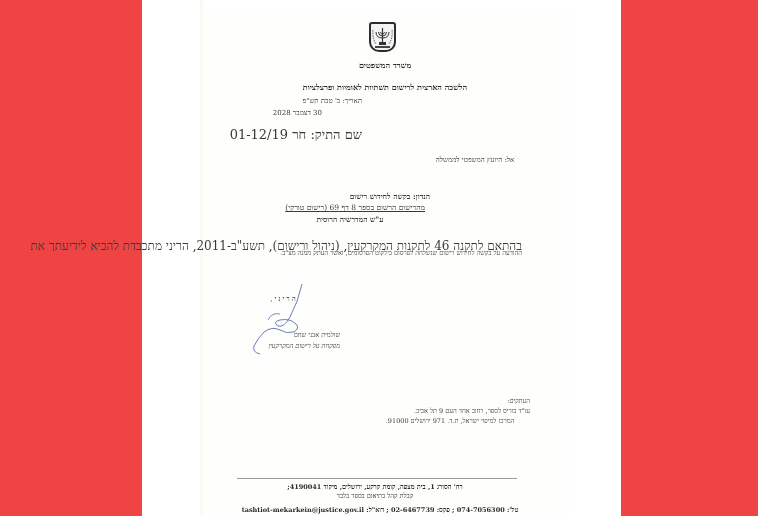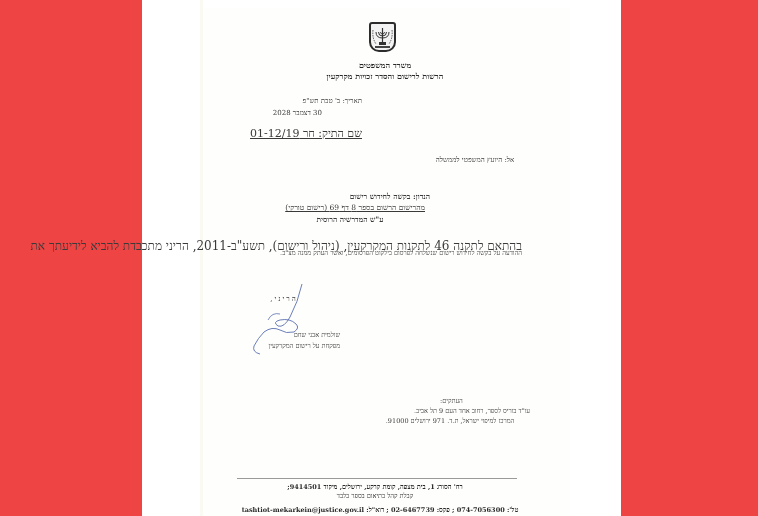--- a/index.html
+++ b/index.html
@@ -32,32 +32,32 @@
       position: absolute; left: 369px; top: 22px; width: 27px; height: 30px;
       border: 2px solid #2c2c2c; border-radius: 3px 3px 10px 10px;
       background: #f3f3f3;
     }
     .emblem svg { position: absolute; left: 0; top: 0; }
     .hdr1 { top: 61px; left: 200px; width: 370px; font-size: 8px; font-weight: bold; color: #2a2a2a; }
     .hdr2 { top: 72px; left: 200px; width: 370px; font-size: 8px; font-weight: bold; color: #2a2a2a; }
     .hdr3 { top: 83px; left: 200px; width: 370px; font-size: 8px; font-weight: bold; color: #2a2a2a; }
     .date-heb { top: 98px; left: 232px; width: 130px; font-size: 7px; text-align: right; }
     .date-greg { top: 110px; left: 232px; width: 90px; font-size: 7px; text-align: right; }
-    .file-no { top: 128px; left: 232px; width: 130px; font-size: 11px; text-align: right; text-decoration: underline; }
+    .file-no { top: 128px; left: 232px; width: 130px; font-size: 13px; text-align: right; }
     .to-line { top: 157px; left: 400px; width: 150px; font-size: 7px; text-align: center; }
     .subj1 { top: 193px; left: 280px; width: 150px; font-size: 7.5px; text-align: right; font-weight: bold; }
     .subj2 { top: 204px; left: 280px; width: 145px; font-size: 7.5px; text-align: right; text-decoration: underline; }
     .subj3 { top: 216px; left: 280px; width: 140px; font-size: 7.5px; text-align: center; font-weight: bold; }
     .body1 { top: 240px; left: 232px; width: 290px; font-size: 12px; text-align: left; }
     .body2 { top: 250px; left: 232px; width: 290px; font-size: 6.5px; text-align: right; }
     .regards { top: 296px; left: 264px; width: 40px; font-size: 7px; text-align: center; letter-spacing: 2px; }
     .sig1 { top: 332px; left: 245px; width: 95px; font-size: 6.5px; text-align: right; }
-    .sig2 { top: 343px; left: 245px; width: 95px; font-size: 6.5px; text-align: right; }
+    .sig2 { top: 343px; left: 245px; width: 95px; font-size: 6.5px; text-align: right; font-style: italic; }
     .signature { position: absolute; left: 250px; top: 282px; width: 70px; height: 75px; }
-    .cc0 { top: 398px; left: 440px; width: 90px; font-size: 6.5px; text-align: left; }
+    .cc0 { top: 398px; left: 440px; width: 90px; font-size: 6.5px; text-align: right; }
     .cc1 { top: 408px; left: 370px; width: 160px; font-size: 6.5px; text-align: right; }
     .cc2 { top: 418px; left: 370px; width: 160px; font-size: 6.5px; text-align: center; }
     .footer-rule { position: absolute; left: 237px; top: 478px; width: 280px; height: 1px; background: #9a9a9a; }
     .foot1 { top: 484px; left: 240px; width: 270px; font-size: 6.5px; text-align: center; font-weight: bold; color: #2a2a2a; }
     .foot2 { top: 493px; left: 240px; width: 270px; font-size: 6.5px; text-align: center; color: #2a2a2a; }
     .foot3 { top: 507px; left: 240px; width: 280px; font-size: 6.5px; text-align: center; font-weight: bold; color: #2a2a2a; }
   </style>
 </head>
 <body>
 
@@ -74,21 +74,21 @@
       <path d="M7.5 8 Q7.5 12 11.5 12 Q15.5 12 15.5 8" fill="none" stroke="#333" stroke-width="1"></path>
       <path d="M9.5 8 Q9.5 10 11.5 10 Q13.5 10 13.5 8" fill="none" stroke="#333" stroke-width="0.9"></path>
       <rect x="8" y="18" width="7" height="3" fill="#333"></rect>
       <path d="M2 6 Q1 14 5 20" fill="none" stroke="#555" stroke-width="1" stroke-dasharray="1.5 1"></path>
       <path d="M21 6 Q22 14 18 20" fill="none" stroke="#555" stroke-width="1" stroke-dasharray="1.5 1"></path>
       <rect x="4" y="22" width="15" height="2" fill="#444"></rect>
     </svg>
   </div>
 
   <div class="t center rtl hdr1">משרד המשפטים</div>
-  <div class="t center rtl hdr2">הרשות לרישום והסדר זכויות מקרקעין</div>
+  <div class="t center rtl hdr3">הלשכה הארצית לרישום תשתיות לאומיות ופרצלציות</div>
 
   <div class="t rtl date-heb">תאריך: ב' טבת תש"פ</div>
   <div class="t rtl date-greg">30 דצמבר 2028</div>
   <div class="t rtl file-no">שם התיק: חר 01-12/19</div>
 
   <div class="t rtl to-line">אל: היועץ המשפטי לממשלה</div>
 
   <div class="t rtl subj1">הנדון: בקשה לחידוש רישום</div>
   <div class="t rtl subj2">מהרישום הרשום בספר 8 דף 69 (רישום טורקי)</div>
   <div class="t rtl subj3">ע"ש המדרשיה הרוסית</div>
@@ -102,16 +102,16 @@
     <path d="M18 38 Q22 30 30 32" fill="none" stroke="#5a6fb0" stroke-width="0.8"></path>
   </svg>
   <div class="t rtl sig1">שולמית אבני שחם</div>
   <div class="t rtl sig2">מפקחת על רישום המקרקעין</div>
 
   <div class="t rtl cc0">העתקים:</div>
   <div class="t rtl cc1">עו"ד בוריס לספר, רחוב אחד העם 9 תל אביב.</div>
   <div class="t rtl cc2">המרכז למיפוי ישראל, ת.ד. 971 ירושלים 91000.</div>
 
   <div class="footer-rule"></div>
-  <div class="t rtl foot1">רח' הסורג 1, בית מצפה, קומת קרקע, ירושלים, מיקוד 9414501;</div>
+  <div class="t rtl foot1">רח' הסורג 1, בית מצפה, קומת קרקע, ירושלים, מיקוד 4190041;</div>
   <div class="t rtl foot2">קבלת קהל בתיאום בספר בלבד</div>
   <div class="t rtl foot3">טל': 074-7056300 ; פקס: 02-6467739 ; דוא"ל: tashtiot-mekarkein@justice.gov.il</div>
 </div>
 
 </body></html>

